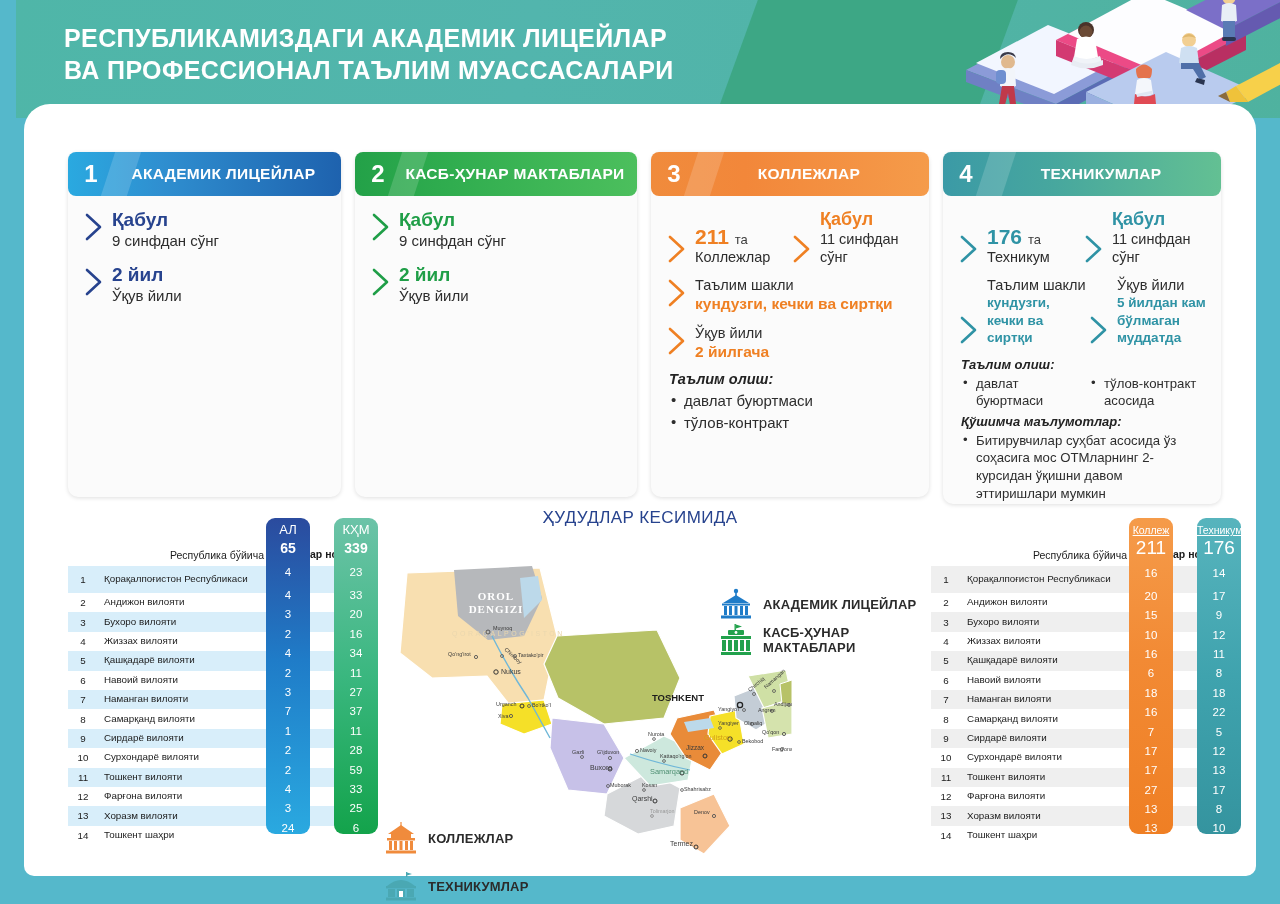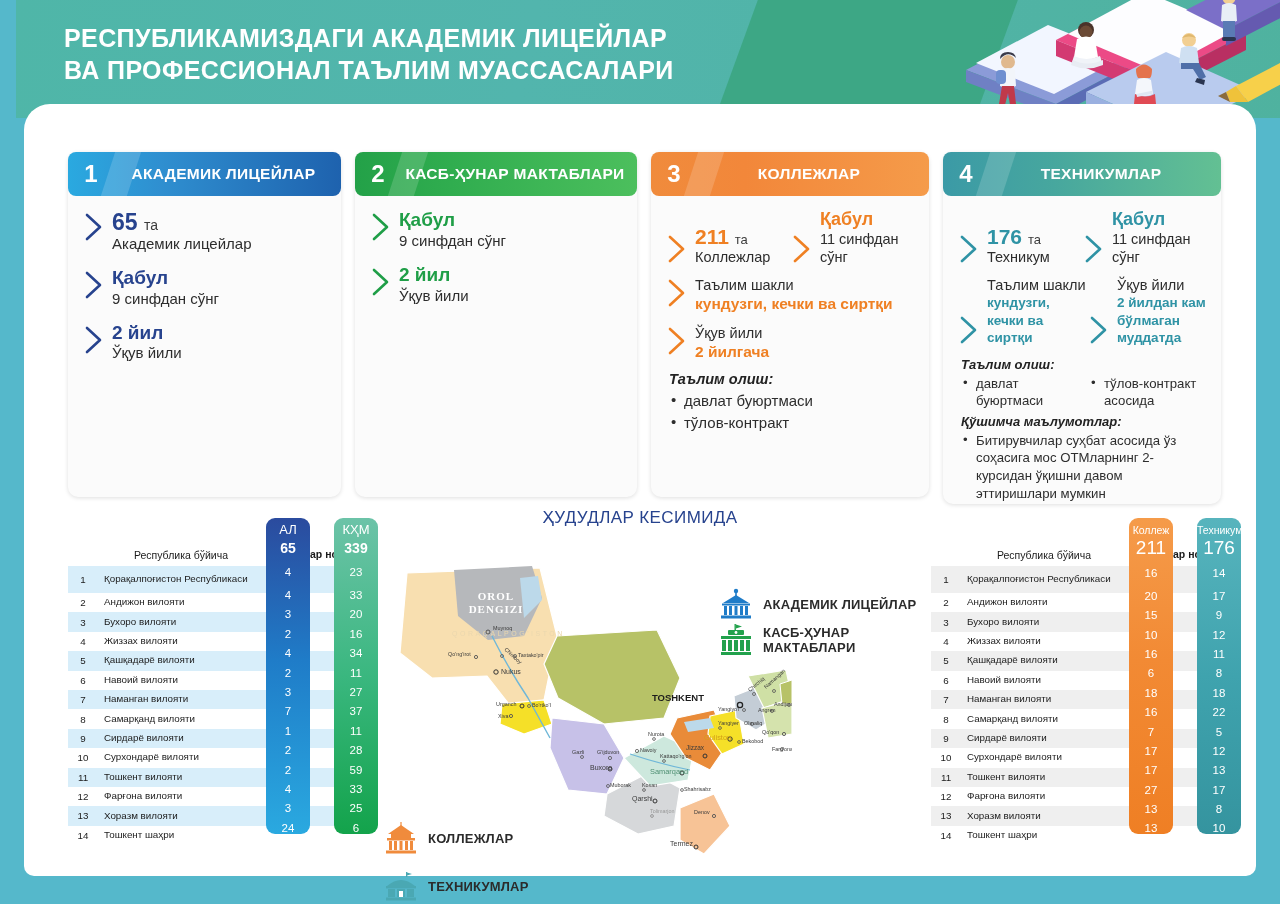--- a/index.html
+++ b/index.html
@@ -102,35 +102,35 @@
   .tbl{ position:absolute; top:414px; }
   #tbl-left{ left:44px;  width:290px; }
   #tbl-right{ left:907px; width:290px; }
   .tbl-hdr{ display:flex; align-items:flex-end; height:26px; font-size:10.5px;
             font-weight:bold; color:#1b1b1b;flex-direction:column; }
   .th-num{ flex:0 0 30px; text-align:center; }
   .th-name{ flex:1; text-align:center; padding-right:6px; }
   .th-sp{ flex:0 0 44px; }
   .tbl-total{ display:flex; height:22px; align-items:center; font-size:10.5px; color:#1b1b1b;}
   .tt-num{ flex:0 0 30px; }
-  .tt-name{ flex:1; text-align:center; padding-right:6px; }
+  .tt-name{ flex:1; text-align:right; padding-right:6px; }
   .tt-sp{ flex:0 0 44px; }
   .trow{ display:flex; align-items:center; height:19.4px; font-size:9.8px; color:#1b1b1b;}
   .trow.tall{ height:27px; }
   .trow .rn{ flex:0 0 30px; text-align:center; }
   .trow .rname{ flex:1; padding-left:6px; line-height:1.12; }
   .trow .rsp{ flex:0 0 44px; }
   #tbl-left .trow.alt{ background:#d8eefa; }
   #tbl-right .trow.alt{ background:#efefef; }
 
   
   .valcol{ position:absolute; top:0; width:44px; border-radius:9px; color:#fff;
            text-align:center;margin-left:22px; }
   .vc-head{ font-size:13px; padding-top:5px; line-height:1.05; }
-  .vc-head.sm{ font-size:10.5px; padding-top:7px; }
+  .vc-head.sm{ font-size:10.5px; padding-top:7px;text-decoration:underline; }
   .vc-total{ font-weight:bold; font-size:14px; line-height:1.6; }
   .vc-total.lg{ font-weight:normal; font-size:19px; line-height:1.25; }
   .vc-cells{ }
   .vcell{ height:19.4px; line-height:19.4px; font-size:11.5px; }
   .vcell.tall{ height:27px; line-height:27px; }
 
   #col-al{ left:176px; height:316px;
       background:linear-gradient(180deg,#2b4b9e 0%,#1f7cc8 45%,#2aa9e0 100%); }
   #col-khm{ left:244px; height:316px;
       background:linear-gradient(180deg,#6cc3a8 0%,#3ab77f 50%,#13a34b 100%); }
@@ -246,31 +246,20 @@
       <div class="card-title">АКАДЕМИК ЛИЦЕЙЛАР</div>
     </div>
     <div class="card-body">
       <div class="row">
         <div class="chev">
           <svg width="22" height="30" viewBox="0 0 22 30">
               <path d="M3 3 L16 15 L3 27" fill="none" stroke="#27438e" stroke-width="2.6" stroke-linecap="round" stroke-linejoin="round"></path>
             </svg>
         </div>
         <div class="row-txt">
-          <div class="big"><span>65</span> <span class="unit">та</span></div>
-          <div class="sub">Академик лицейлар</div>
-        </div>
-      </div>
-      <div class="row">
-        <div class="chev">
-          <svg width="22" height="30" viewBox="0 0 22 30">
-              <path d="M3 3 L16 15 L3 27" fill="none" stroke="#27438e" stroke-width="2.6" stroke-linecap="round" stroke-linejoin="round"></path>
-            </svg>
-        </div>
-        <div class="row-txt">
           <div class="kw">Қабул</div>
           <div class="sub">9 синфдан сўнг</div>
         </div>
       </div>
       <div class="row">
         <div class="chev">
           <svg width="22" height="30" viewBox="0 0 22 30">
               <path d="M3 3 L16 15 L3 27" fill="none" stroke="#27438e" stroke-width="2.6" stroke-linecap="round" stroke-linejoin="round"></path>
             </svg>
         </div>
@@ -425,21 +414,21 @@
           </div>
         </div>
         <div class="half">
           <div class="chev">
             <svg width="22" height="30" viewBox="0 0 22 30">
                 <path d="M3 3 L16 15 L3 27" fill="none" stroke="#2f93a5" stroke-width="2.6" stroke-linecap="round" stroke-linejoin="round"></path>
               </svg>
           </div>
           <div style="width:95px">
             <div class="mini-sub">Ўқув йили</div>
-            <div class="em-tl">2 йилдан кам бўлмаган муддатда</div>
+            <div class="em-tl">5 йилдан кам бўлмаган муддатда</div>
           </div>
         </div>
       </div>
 
       <div style="padding-left:4px;margin-top:2px;">
         <div class="note-h sm">Таълим олиш:</div>
         <div class="two-col">
           <ul class="bullets sm">
             <li>давлат буюртмаси</li>
           </ul>

